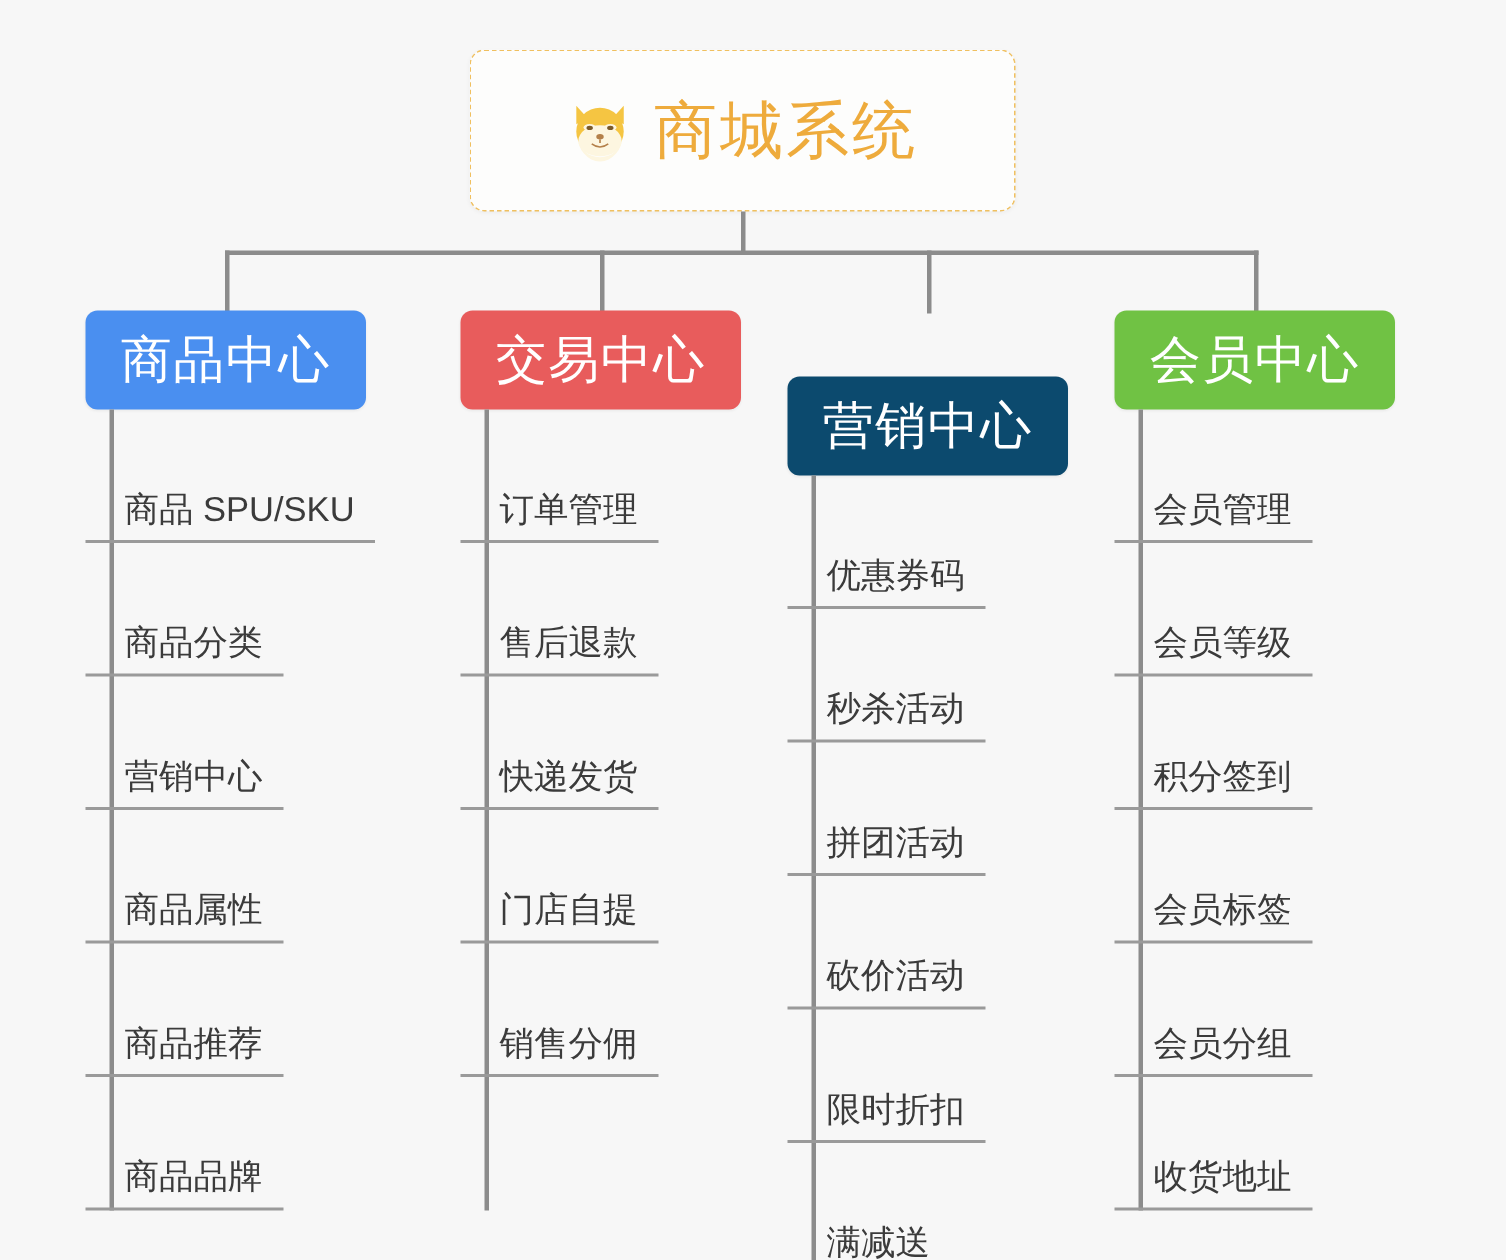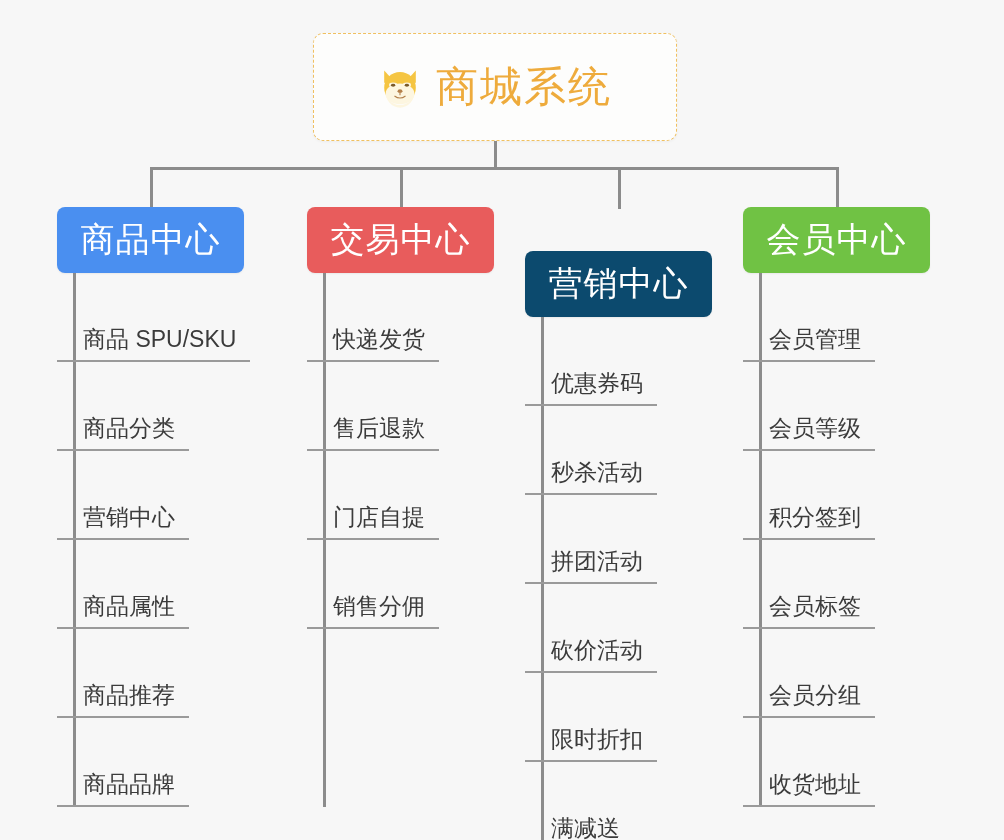--- a/index.html
+++ b/index.html
@@ -179,24 +179,27 @@
           </div>
         </div>
       </div>
       <div class="column" style="left: 307px; width: 187px;">
         <div class="cat-box" style="background: rgb(232, 92, 92);">
           <span>交易中心</span>
         </div>
         <div class="branch">
           <div class="spine" style="left: 16px; height: 534px; background: rgb(140, 140, 140);"></div>
           <div class="leaf">
+            <span class="leaf-label" style="color: rgb(59, 59, 59); border-bottom-color: rgb(154, 154, 154);">订单管理</span>
+          </div>
+          <div class="leaf">
+            <span class="leaf-label" style="color: rgb(59, 59, 59); border-bottom-color: rgb(154, 154, 154);">售后退款</span>
+          </div>
+          <div class="leaf">
             <span class="leaf-label" style="color: rgb(59, 59, 59); border-bottom-color: rgb(154, 154, 154);">快递发货</span>
-          </div>
-          <div class="leaf">
-            <span class="leaf-label" style="color: rgb(59, 59, 59); border-bottom-color: rgb(154, 154, 154);">售后退款</span>
           </div>
           <div class="leaf">
             <span class="leaf-label" style="color: rgb(59, 59, 59); border-bottom-color: rgb(154, 154, 154);">门店自提</span>
           </div>
           <div class="leaf">
             <span class="leaf-label" style="color: rgb(59, 59, 59); border-bottom-color: rgb(154, 154, 154); margin-top: 26px;">销售分佣</span>
           </div>
         </div>
       </div>
       <div class="column" style="left: 525px; width: 187px;">

